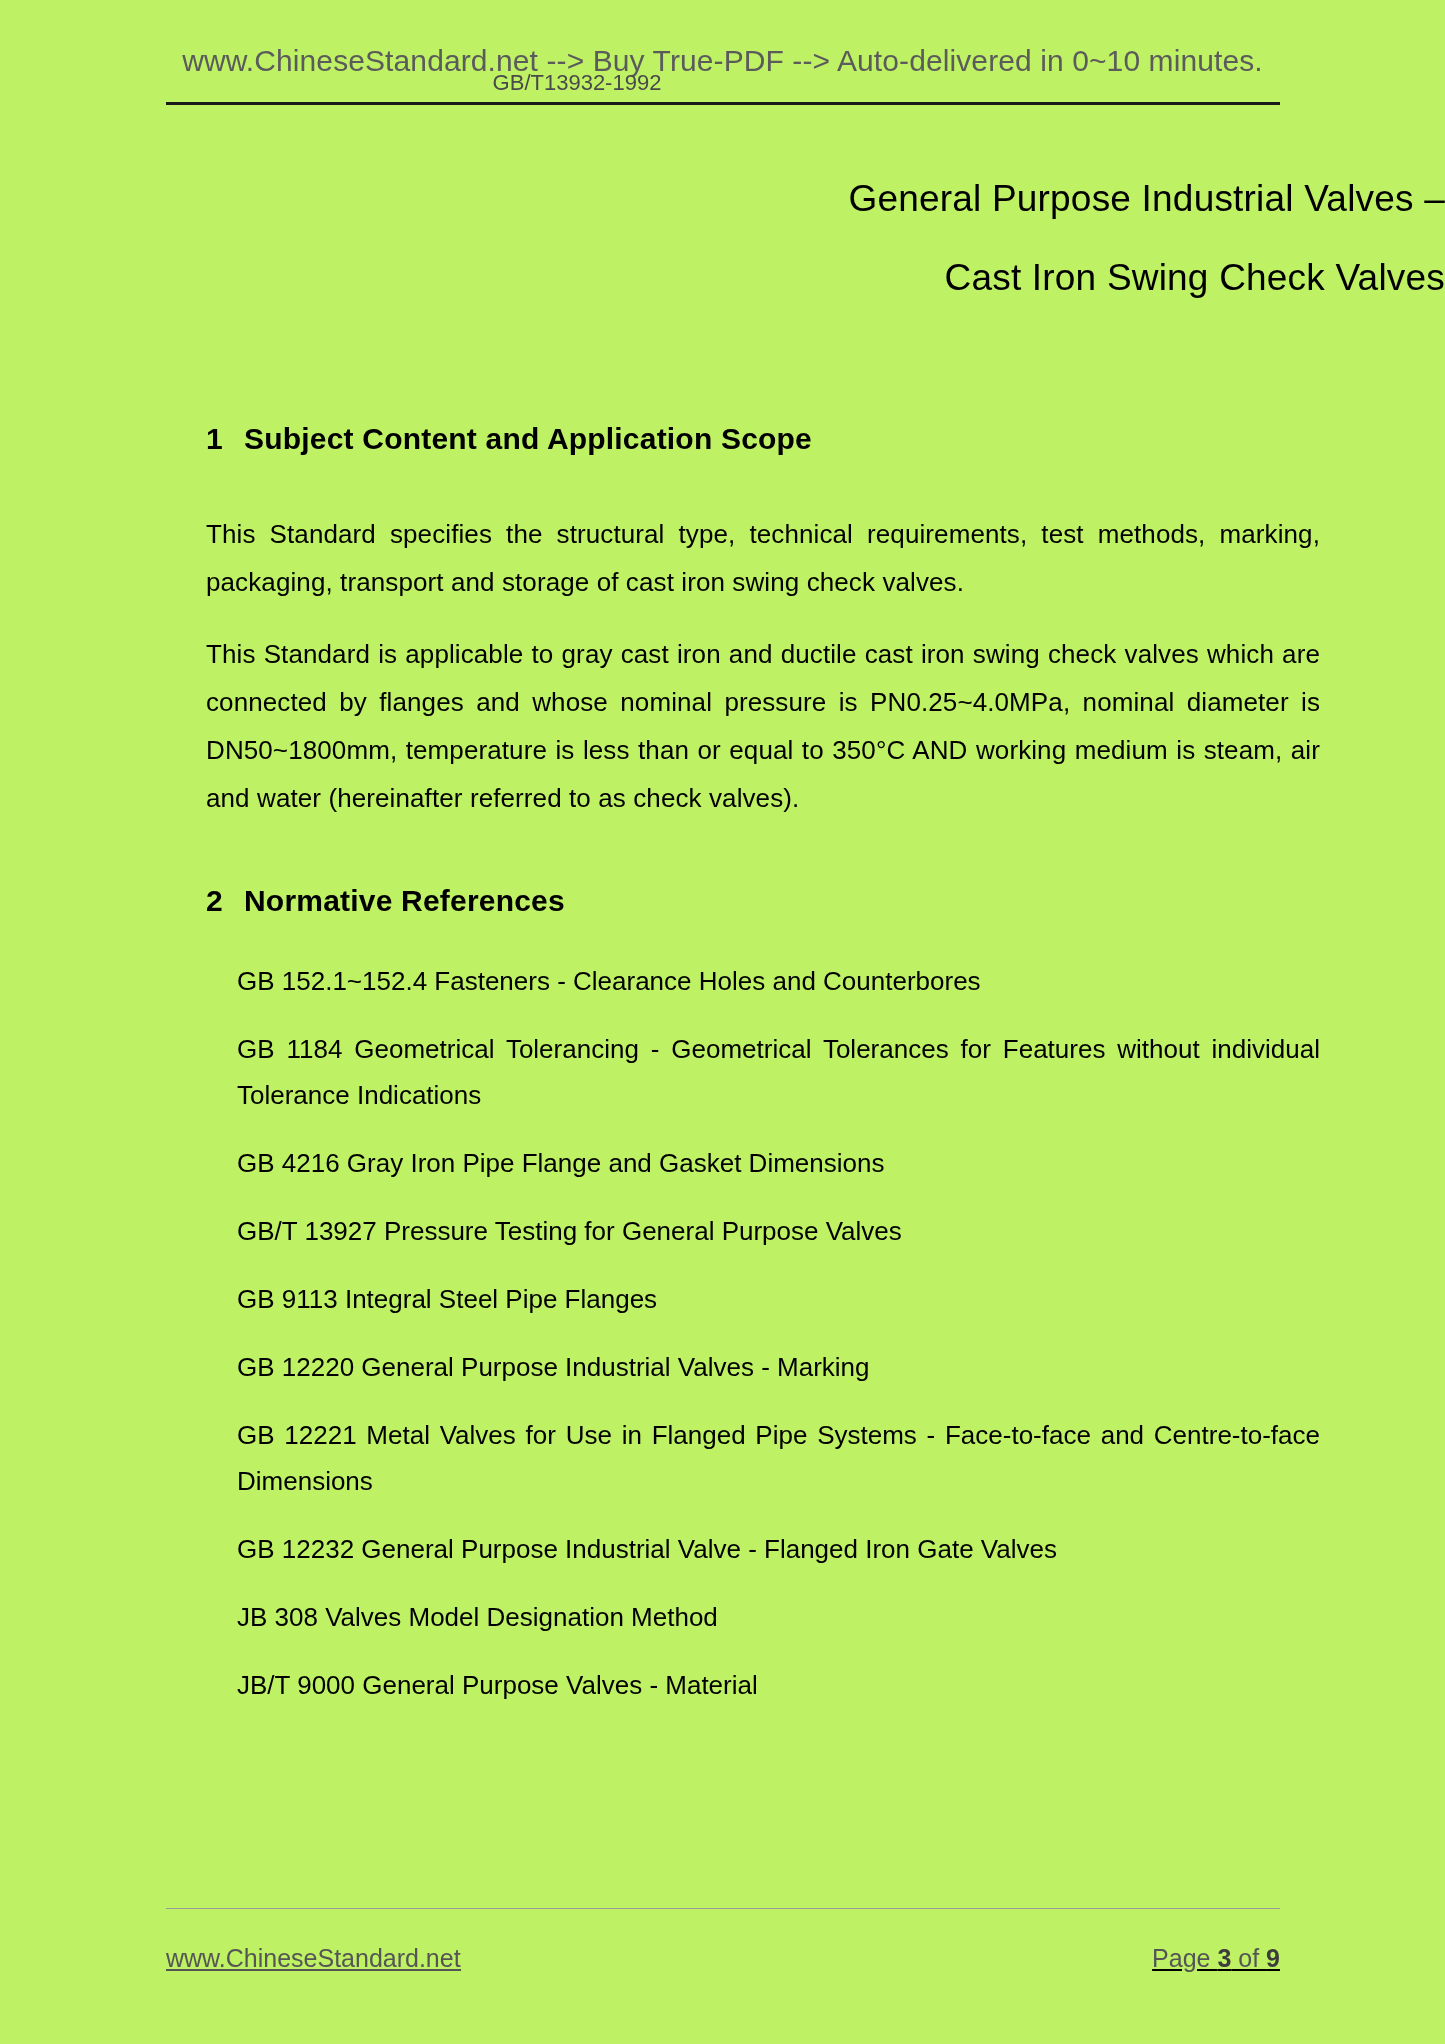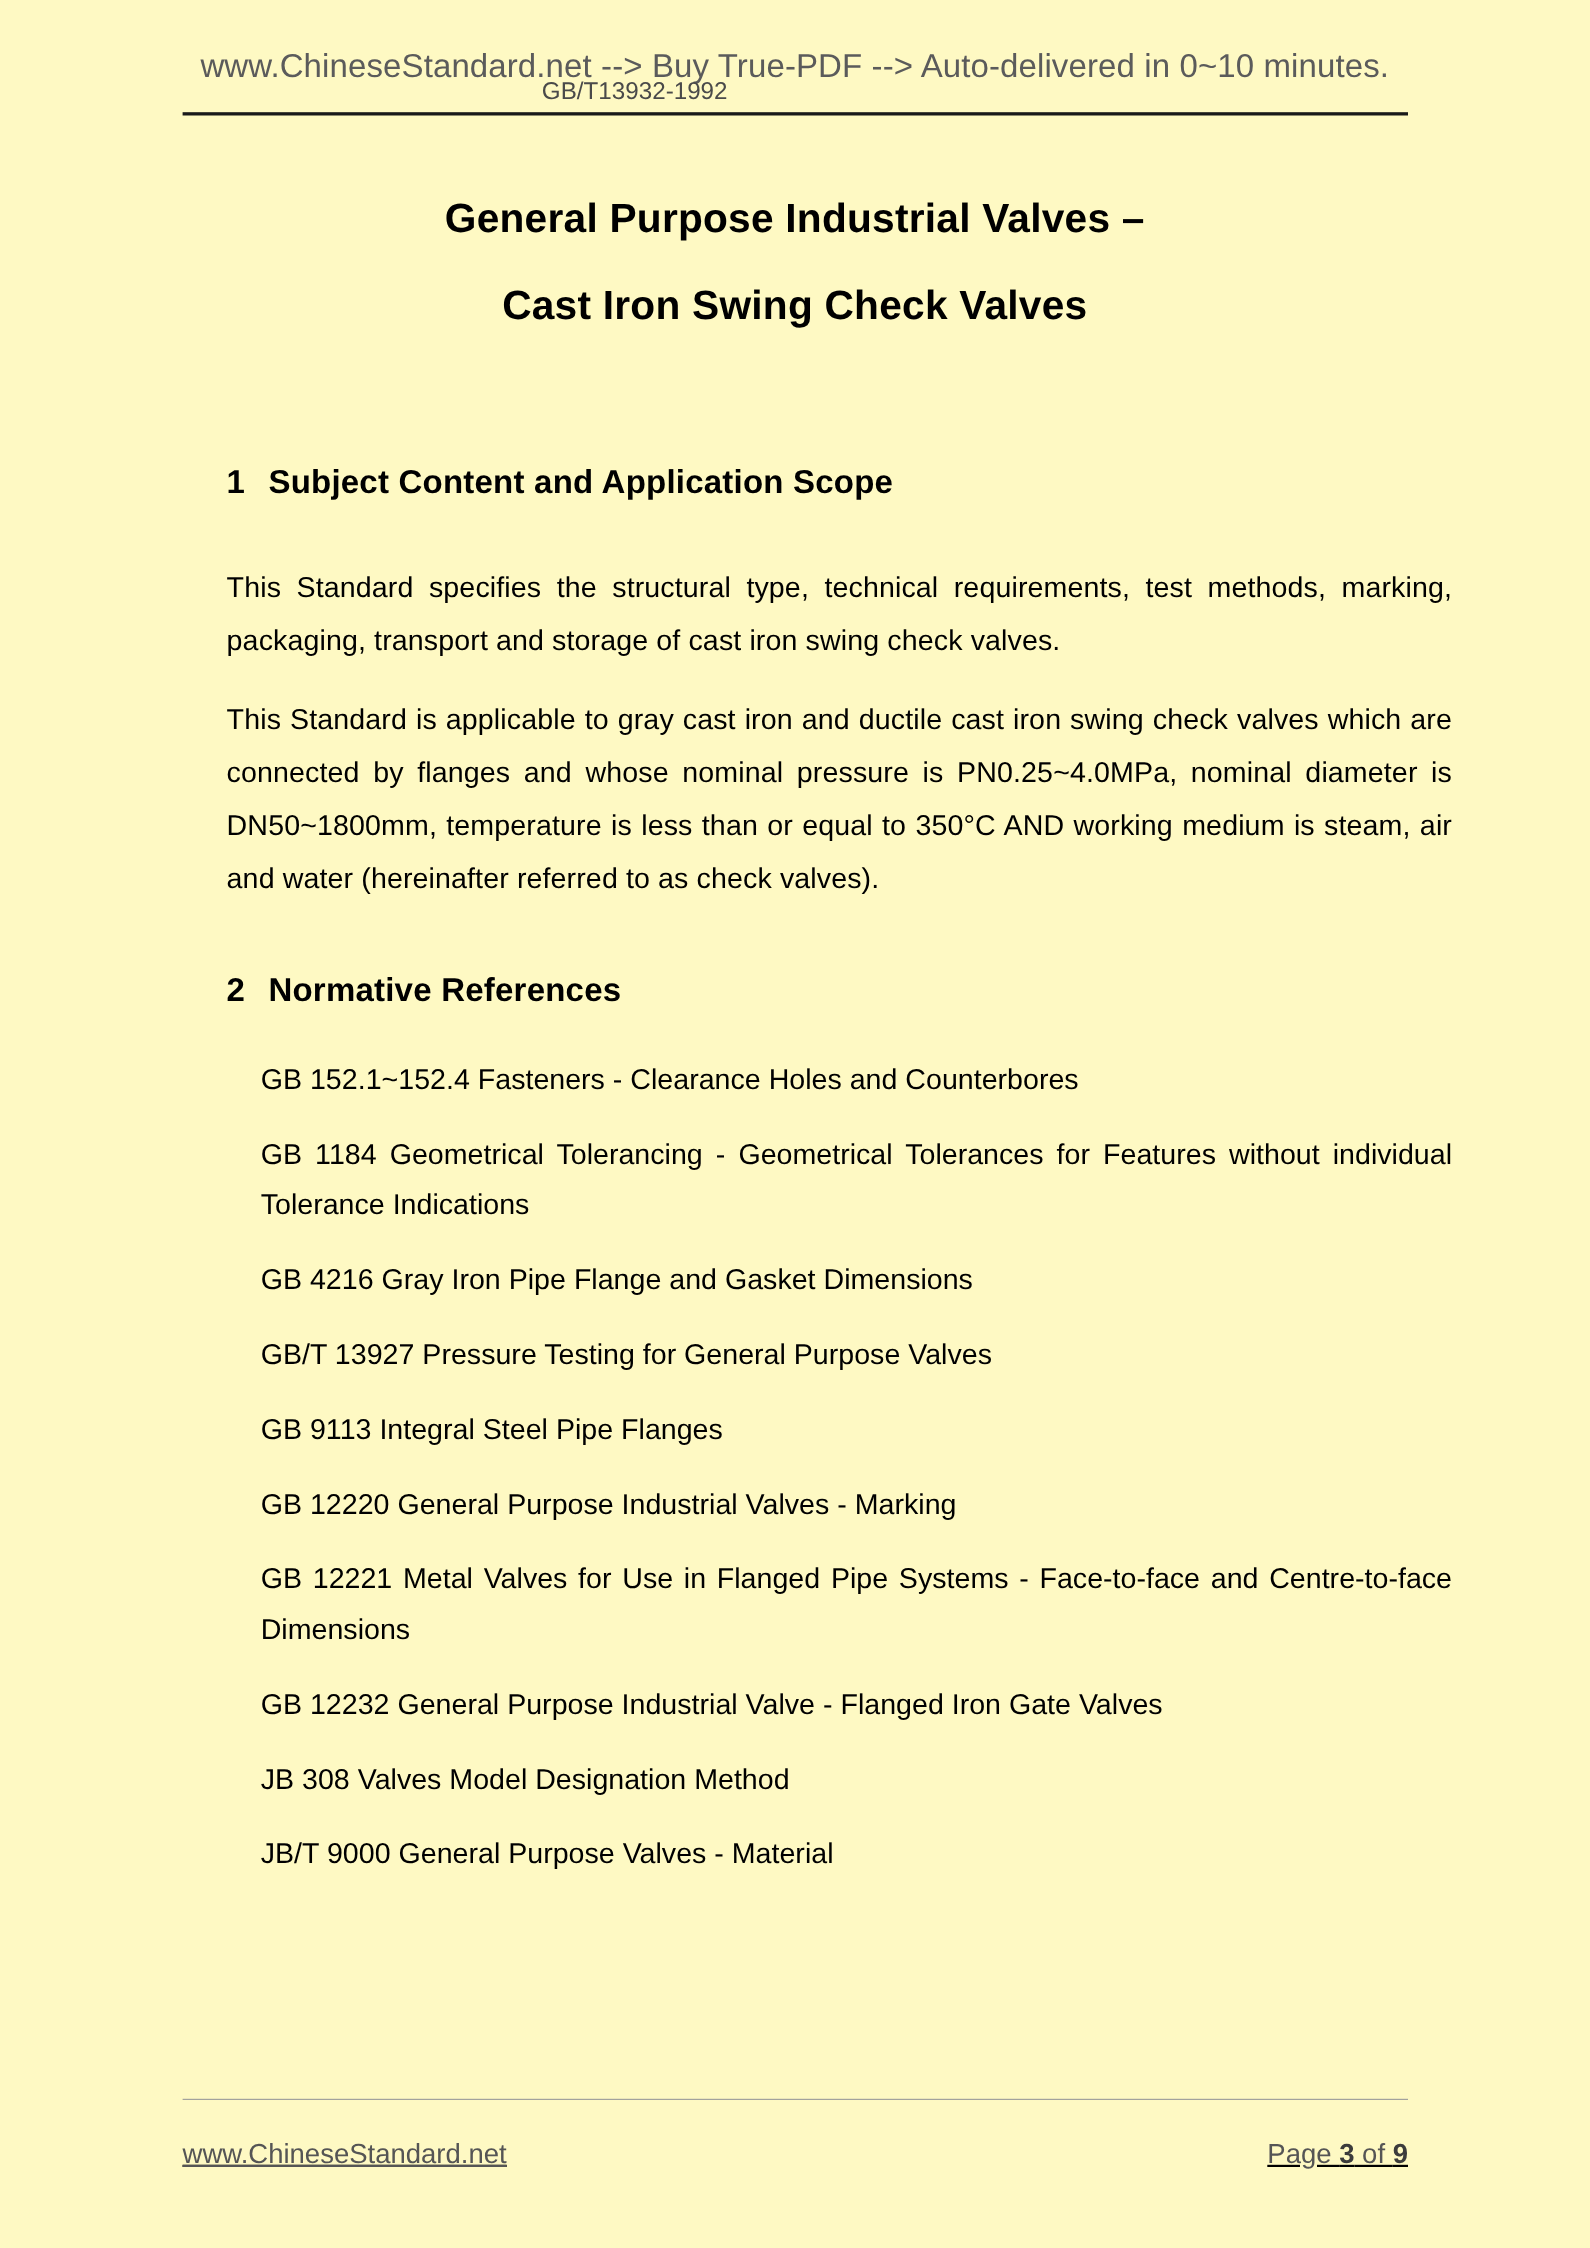--- a/index.html
+++ b/index.html
@@ -8,21 +8,21 @@
     background: #ffffff;
   }
   body {
     font-family: "Liberation Sans", sans-serif;
     color: #000000;
   }
   .page {
     position: relative;
     width: 1445px;
     height: 2044px;
-    background: #fef9c3;
+    background: #bef264;
     box-sizing: border-box;
     overflow: hidden;
   }
 
   
   .header {
     position: absolute;
     left: 0;
     top: 44px;
     width: 1445px;
@@ -59,23 +59,23 @@
     height: 3px;
     background: #1a1a1a;
   }
 
   
   .doc-title {
     position: absolute;
     left: 0;
     top: 167px;
     width: 1445px;
-    text-align: center;
+    text-align: right;
     font-size: 37px;
-    font-weight: bold;
+    font-weight: normal;
     line-height: 64px;
     color: #000000;
     letter-spacing: 0.2px;
   }
   .doc-title .t-line { display: block; }
   .doc-title .t-line + .t-line { margin-top: 15px; }
 
   
   .content {
     position: absolute;

